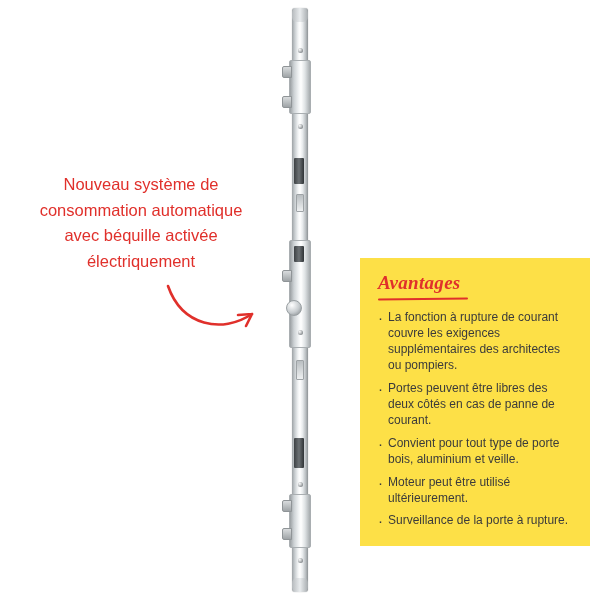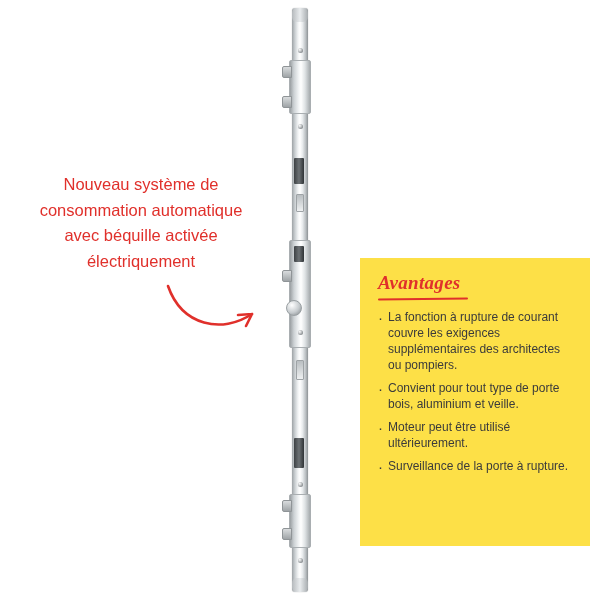--- a/index.html
+++ b/index.html
@@ -222,17 +222,18 @@
   <div class="hook" style="top:520px;"></div>
   <div class="screwhole" style="top:474px;"></div>
   <div class="screwhole" style="top:550px;"></div>
 </div>
 
 <div class="advantages">
   <div class="adv-title">Avantages</div>
   <div class="adv-underline"></div>
   <ul class="adv-list">
     <li>La fonction à rupture de courant couvre les exigences supplémentaires des architectes ou pompiers.</li>
+    <li>Portes peuvent être libres des deux côtés en cas de panne de courant.</li>
     <li>Convient pour tout type de porte bois, aluminium et veille.</li>
     <li>Moteur peut être utilisé ultérieurement.</li>
     <li>Surveillance de la porte à rupture.</li>
   </ul>
 </div>
 
 </body></html>

